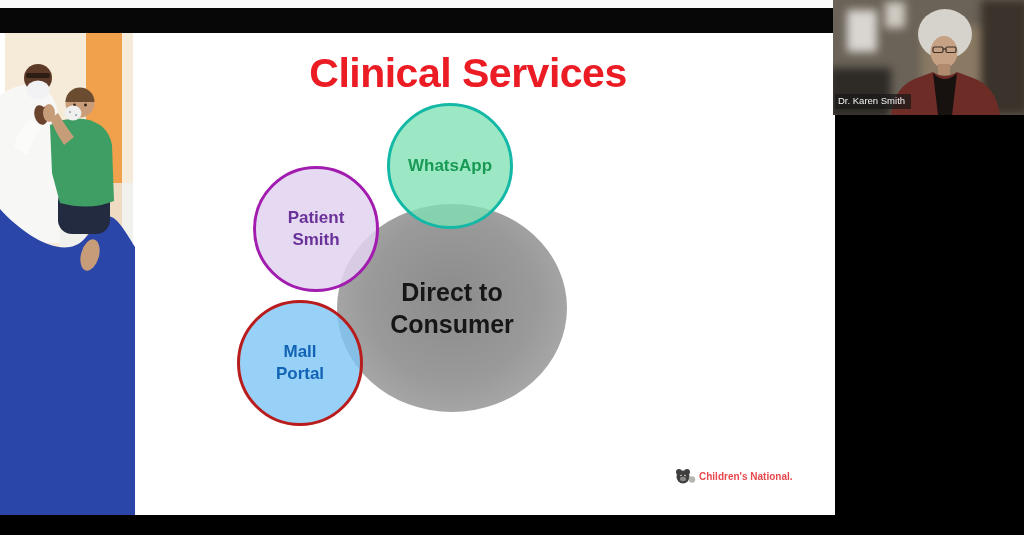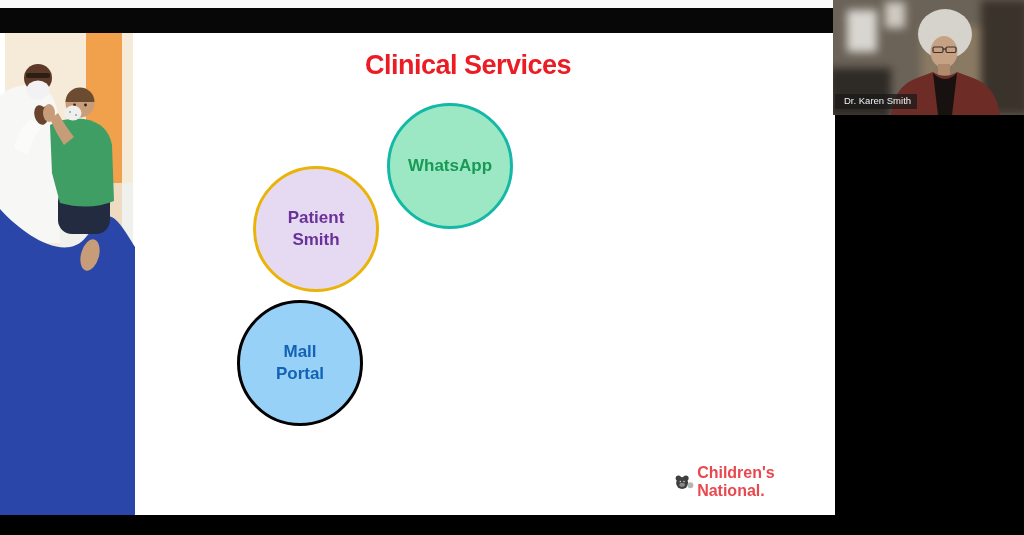--- a/index.html
+++ b/index.html
@@ -5,67 +5,71 @@
   html,body{margin:0;padding:0;background:#000;}
   .stage{position:relative;width:1024px;height:535px;background:#000;overflow:hidden;
          font-family:"Liberation Sans",sans-serif;}
 
   
   .share{position:absolute;left:0;top:0;width:835px;height:515px;background:#ffffff;}
   .top-strip{position:absolute;left:0;top:0;width:835px;height:8px;background:#fbfbfb;}
   .top-black-bar{position:absolute;left:0;top:8px;width:833px;height:25px;background:#070707;}
 
   .slide-title{position:absolute;left:268px;top:50px;width:400px;text-align:center;
-               font-size:27px;font-weight:bold;color:#ec1c24;letter-spacing:-0.5px;}
+               font-size:41px;font-weight:bold;color:#ec1c24;letter-spacing:-0.5px;}
 
   
   .circle{position:absolute;border-radius:50%;display:flex;flex-direction:column;
           align-items:center;justify-content:center;font-weight:bold;text-align:center;
           box-sizing:border-box;}
   .c-gray{left:337px;top:204px;width:230px;height:208px;
           background:radial-gradient(ellipse at 50% 46%, #8b8b8b 0%, #9a9a9a 52%, #b7b7b7 100%);
           font-size:25px;color:#161616;line-height:1.3;}
   .c-green{left:387px;top:103px;width:126px;height:126px;background:rgba(130,226,180,0.78);
            border:3px solid #14b8a6;color:#189a55;font-size:17px;}
   .c-purple{left:253px;top:166px;width:126px;height:126px;background:rgba(226,211,240,0.85);
-            border:3px solid #eab308;color:#6a3199;font-size:17px;line-height:1.3;}
+            border:3px solid #a21caf;color:#6a3199;font-size:17px;line-height:1.3;}
   .c-blue{left:237px;top:300px;width:126px;height:126px;background:rgba(125,198,245,0.80);
-          border:3px solid #000000;color:#1263b5;font-size:17px;line-height:1.3;}
+          border:3px solid #b91c1c;color:#1263b5;font-size:17px;line-height:1.3;}
 
   
   .logo{position:absolute;left:672px;top:464px;display:flex;align-items:center;gap:3px;}
-  .logo-text{font-size:16px;font-weight:bold;color:#e8484e;}
+  .logo-text{font-size:10px;font-weight:bold;color:#e8484e;}
 
   
   .photo-illustration{position:absolute;left:0;top:33px;width:135px;height:482px;}
 
   
   .webcam{position:absolute;left:833px;top:0;width:191px;height:115px;background:#6b6358;
           overflow:hidden;}
   .cam-bg div{position:absolute;filter:blur(4px);}
   .cam-frame1{left:14px;top:10px;width:30px;height:42px;background:#d9d6d1;}
   .cam-frame2{left:52px;top:2px;width:20px;height:26px;background:#cfcac2;}
   .cam-warm{left:88px;top:26px;width:76px;height:66px;background:#8a7a64;}
   .cam-darkright{left:148px;top:0;width:48px;height:115px;background:#3a332b;}
   .cam-darkleft{left:-4px;top:68px;width:62px;height:50px;background:#2e2a26;}
   .cam-person{position:absolute;left:0;top:0;}
-  .name-tag{position:absolute;left:2px;top:94px;padding:2px 6px 3px 9px;
+  .name-tag{position:absolute;left:2px;top:94px;padding:2px 6px 3px 3px;
             background:rgba(25,25,25,0.72);color:#f2f2f2;font-size:9.5px;line-height:1.1;}
 </style>
 </head>
 <body>
 
 <div class="stage">
 
   <div class="share">
     <div class="top-strip"></div>
     <div class="top-black-bar"></div>
 
     <div class="slide-title">Clinical Services</div>
 
+    <div class="circle c-gray">
+      <span>Direct to</span>
+      <span>Consumer</span>
+    </div>
     <div class="circle c-green">
       <span>WhatsApp</span>
     </div>
     <div class="circle c-purple">
       <span>Patient</span>
       <span>Smith</span>
     </div>
     <div class="circle c-blue">
       <span>Mall</span>
       <span>Portal</span>

